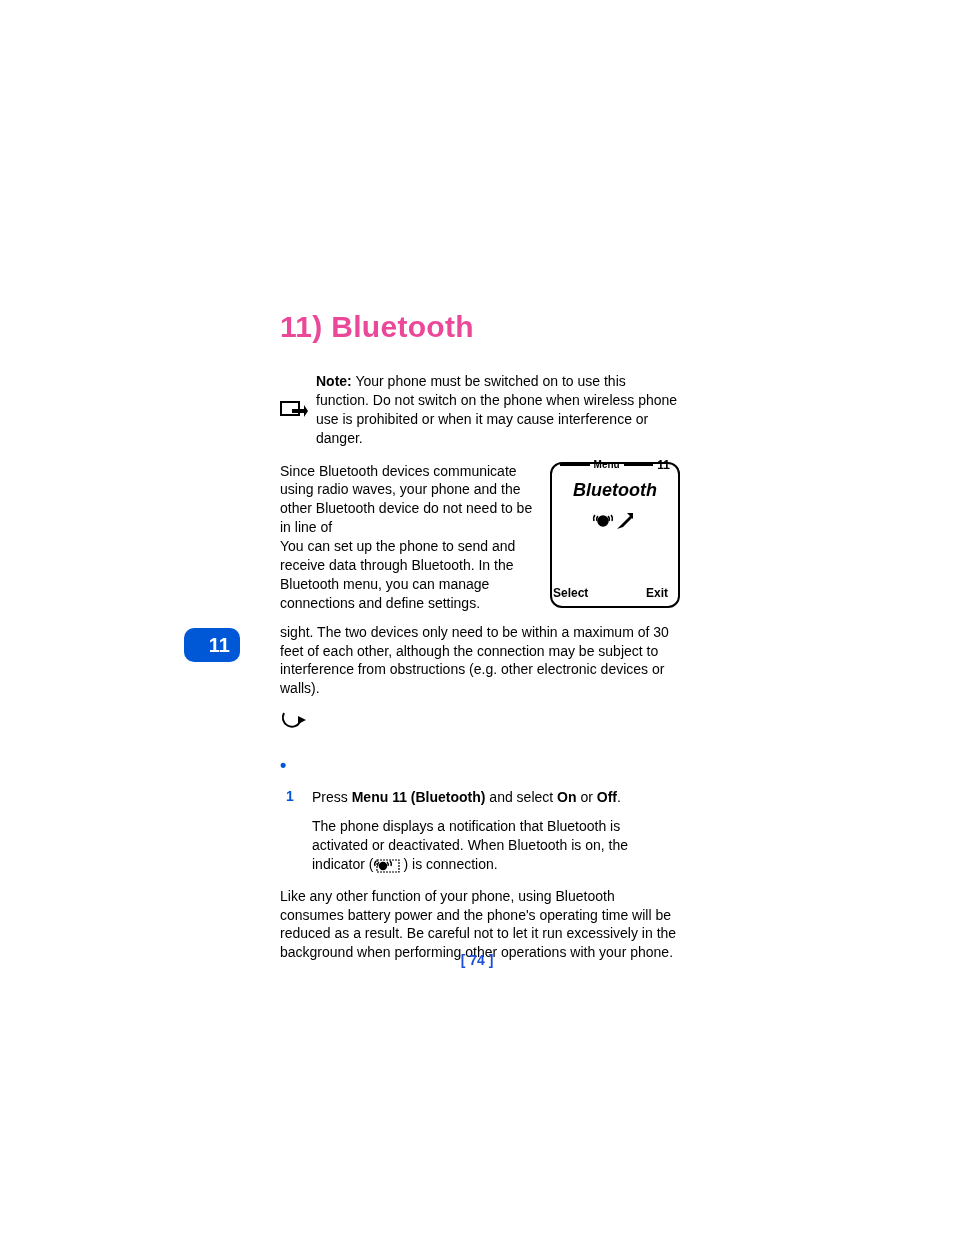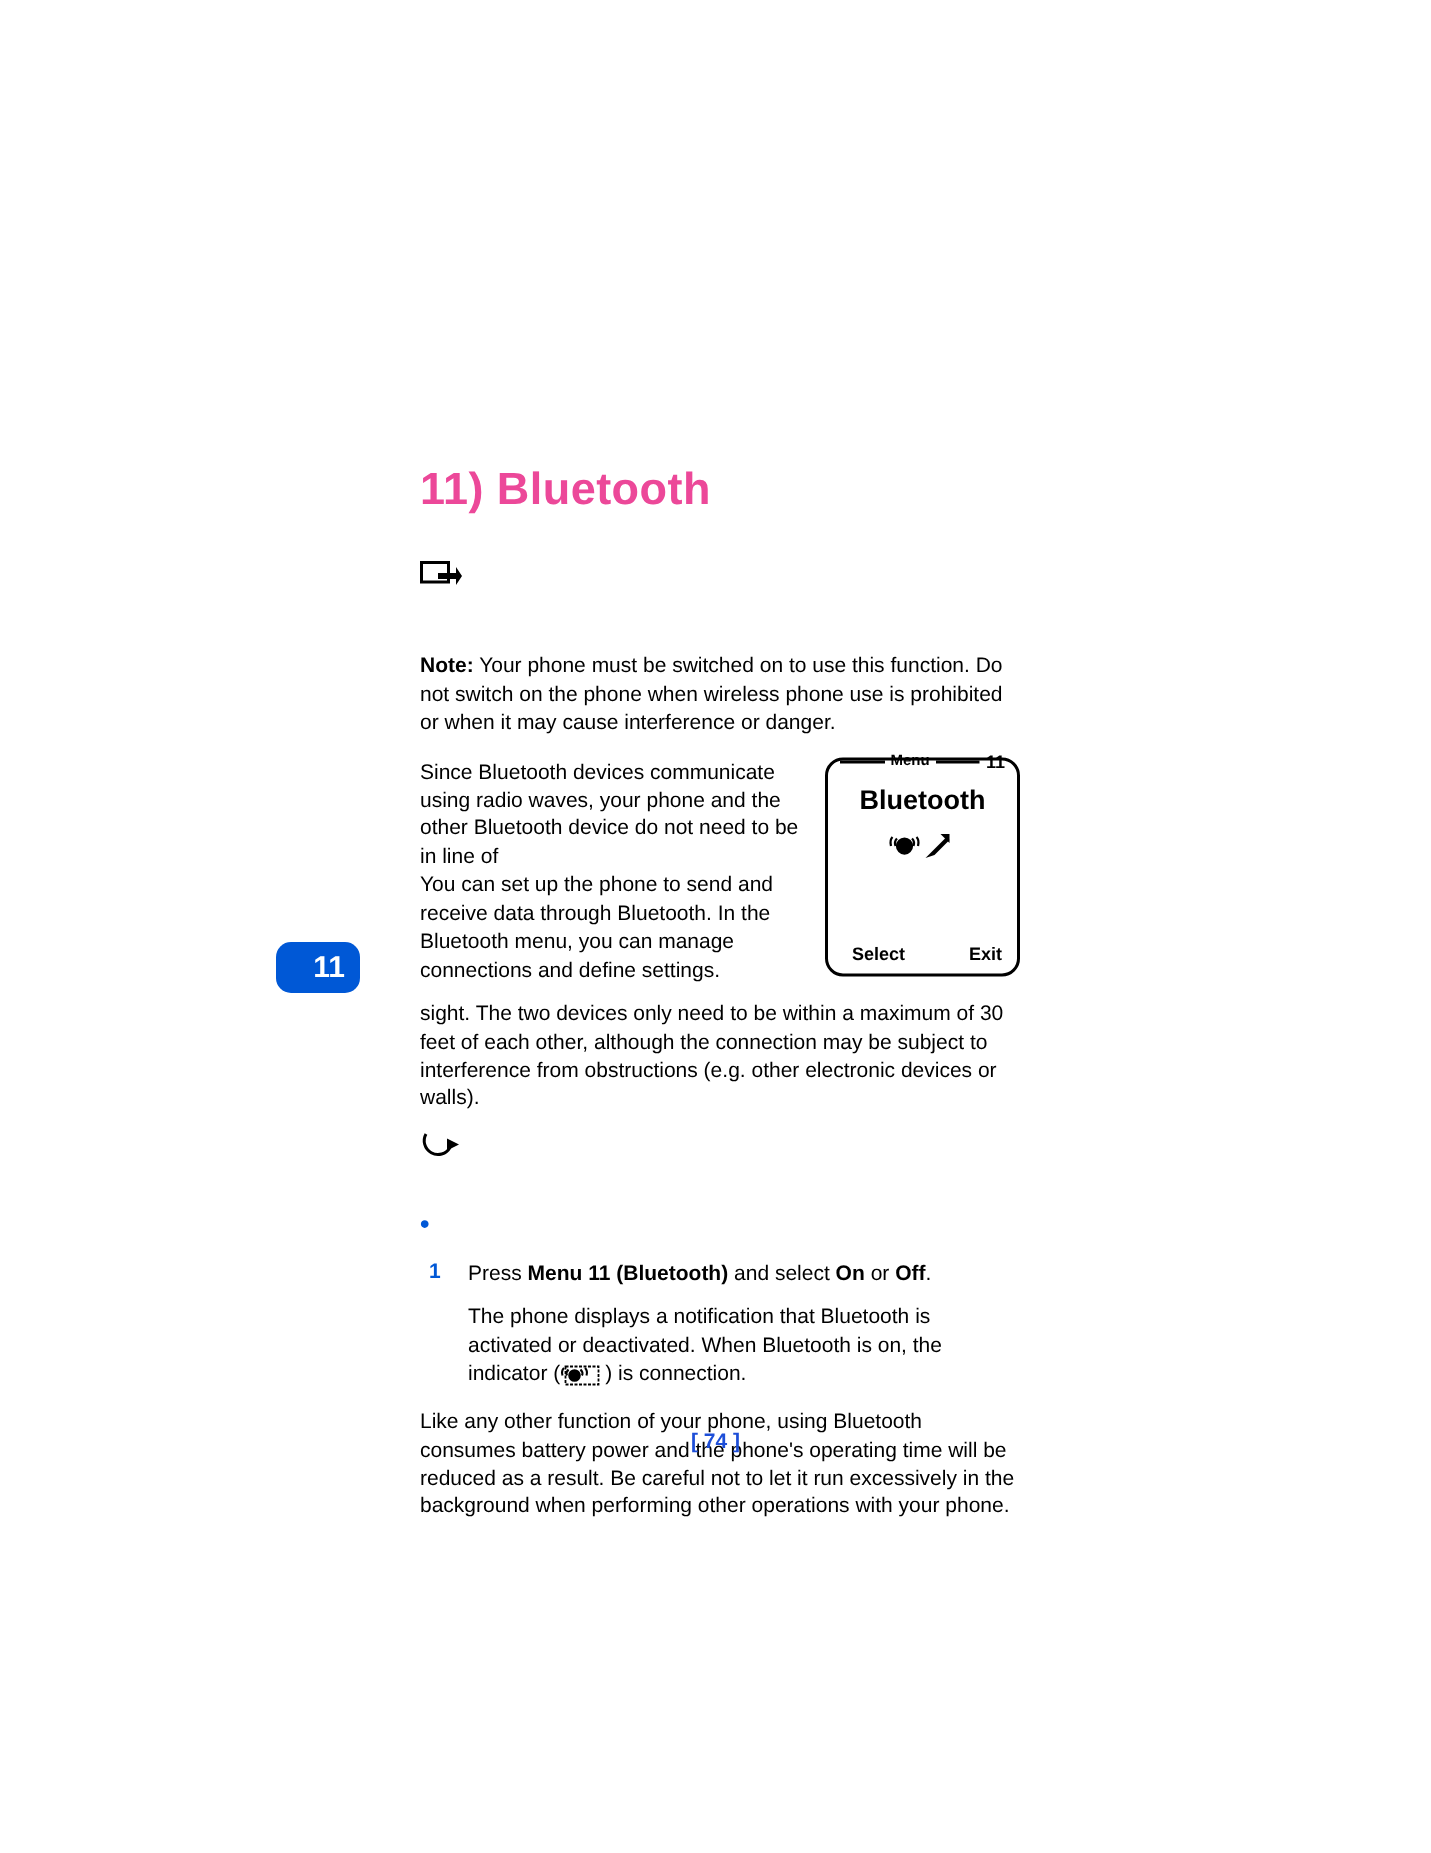--- a/index.html
+++ b/index.html
@@ -17,24 +17,23 @@
   }
   .chapter-title{
     color:#ec4899;
     font-size:30px;
     font-weight:700;
     margin:0 0 28px 0;
     letter-spacing:0.3px;
   }
   .callout{
     display:flex;
-    align-items:flex-start;
-    gap:32px;
+    align-items:center;
+    gap:8px;
     margin-bottom:14px;
-    flex-direction:column;
   }
   .callout .icon-slot{
     width:28px;flex:0 0 28px;
     padding-top:2px;
   }
   .callout .icon-slot svg{width:28px;height:20px;display:block;}
   .callout-text{
     font-size:14px;
     line-height:1.35;
     flex:1;
@@ -67,26 +66,26 @@
   .phone-screen .menu-row{
     font-size:10px;
     display:flex;
     align-items:center;
     justify-content:center;
     gap:4px;
     margin-top:-12px;
   }
   .phone-screen .menu-row .line{flex:1;height:2px;background:#000;}
   .phone-screen .menu-row .mnum{font-size:12px;}
-  .phone-screen .bt-title{font-size:18px;margin-top:8px;}
+  .phone-screen .bt-title{font-size:18px;margin-top:8px;font-style:italic;}
   .phone-screen .bt-row{display:flex;justify-content:center;align-items:center;gap:4px;margin-top:8px;}
   .phone-screen .softkeys{
     display:flex;justify-content:space-between;
     font-size:12px;
-    position:absolute;left:16px;right:10px;bottom:6px;
+    position:absolute;left:1px;right:10px;bottom:6px;
   }
   .section-h{
     color:#0058d6;
     font-size:16px;
     font-weight:700;
     margin:26px 0 14px 0;
     letter-spacing:0.4px;
     display:flex;
     gap:12px;
     align-items:baseline;

